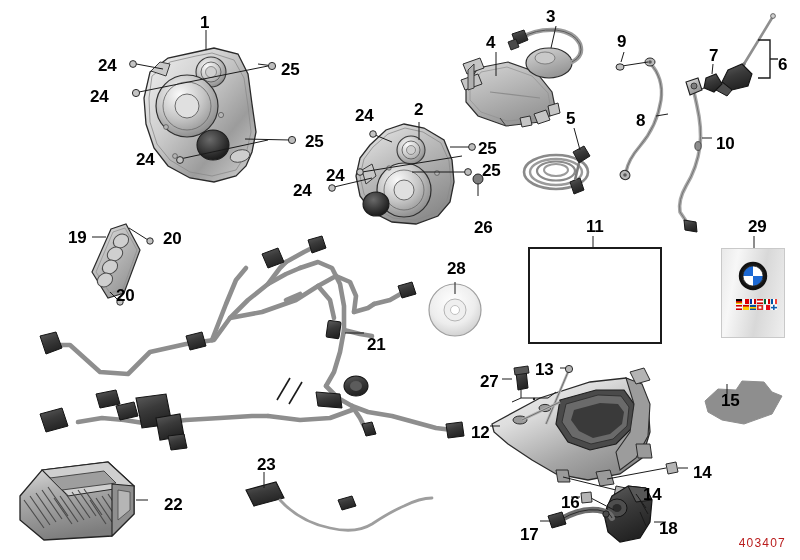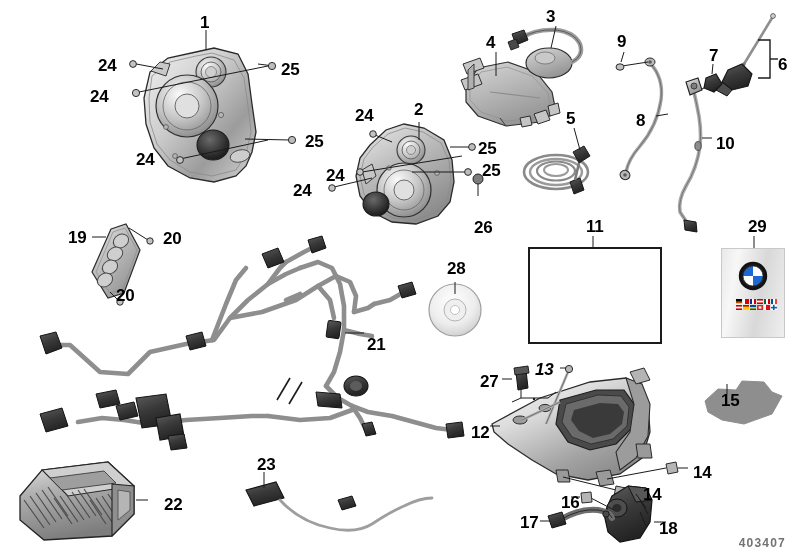--- a/index.html
+++ b/index.html
@@ -4,21 +4,21 @@
 <style>
   html,body{margin:0;padding:0;background:#fff;}
   body{width:800px;height:560px;overflow:hidden;
        font-family:"Liberation Sans",sans-serif;}
   #sheet{position:relative;width:800px;height:560px;background:#ffffff;}
   svg{display:block;}
   .lbl{position:absolute;font-weight:bold;font-size:17px;color:#000;
        letter-spacing:-0.3px;line-height:1;white-space:nowrap;
        font-family:"Liberation Sans",sans-serif;}
   .diagid{position:absolute;right:14px;bottom:10px;font-size:12px;
-          color:#737373;letter-spacing:1.2px;font-weight:bold;}
+          color:#b91c1c;letter-spacing:1.2px;font-weight:normal;}
   .box{position:absolute;border:2px solid #1b1b1b;background:#fff;}
   .manual{position:absolute;background:linear-gradient(100deg,#e9e9e9 0%,#f7f7f7 22%,#d8d8d8 60%,#efefef 100%);
           border:1px solid #c9c9c9;}
 </style>
 </head>
 <body>
 
 <div id="sheet">
 
 <svg width="800" height="560" viewBox="0 0 800 560">
@@ -525,25 +525,25 @@
       <div class="lbl" style="left: 68px; top: 229px;">19</div>
       <div class="lbl" style="left: 163px; top: 230px;">20</div>
       <div class="lbl" style="left: 116px; top: 287px;">20</div>
       <div class="lbl" style="left: 367px; top: 336px;">21</div>
       <div class="lbl" style="left: 164px; top: 496px;">22</div>
       <div class="lbl" style="left: 257px; top: 456px;">23</div>
       <div class="lbl" style="left: 447px; top: 260px;">28</div>
       <div class="lbl" style="left: 586px; top: 218px;">11</div>
       <div class="lbl" style="left: 748px; top: 218px; text-align: right;">29</div>
       <div class="lbl" style="left: 480px; top: 373px;">27</div>
-      <div class="lbl" style="left: 535px; top: 361px; font-style: italic;">13</div>
+      <div class="lbl" style="left: 535px; top: 361px;">13</div>
       <div class="lbl" style="left: 471px; top: 424px;">12</div>
       <div class="lbl" style="left: 721px; top: 363px; margin-top: 29px;">15</div>
       <div class="lbl" style="left: 693px; top: 464px;">14</div>
       <div class="lbl" style="left: 643px; top: 486px;">14</div>
       <div class="lbl" style="left: 561px; top: 494px;">16</div>
       <div class="lbl" style="left: 659px; top: 520px; text-align: right;">18</div>
-      <div class="lbl" style="left: 520px; top: 514px; text-align: right;">17</div>
+      <div class="lbl" style="left: 520px; top: 526px; text-align: right;">17</div>
     </div>
 
 <div class="diagid">403407</div>
 
 </div>
 
 </body></html>

